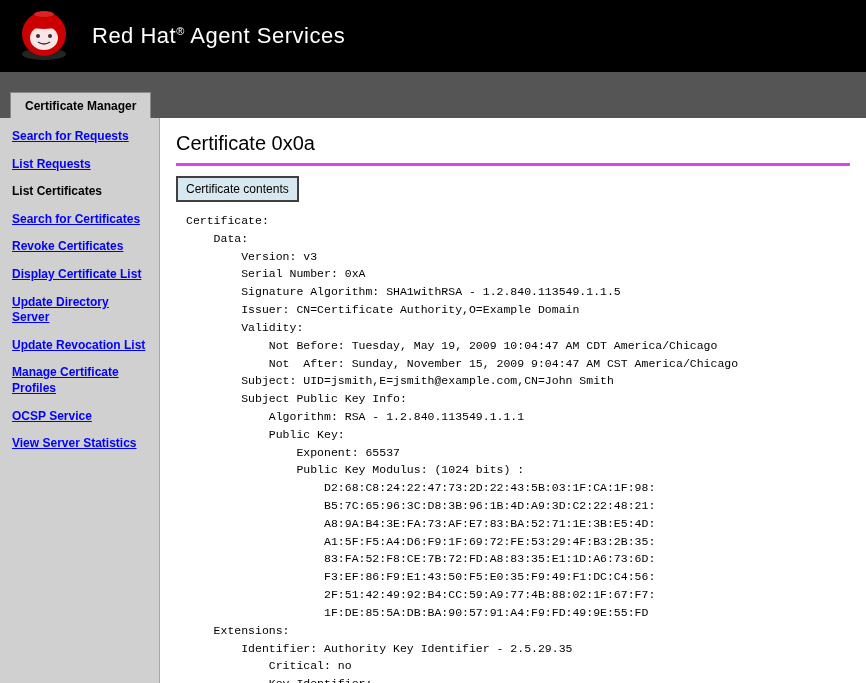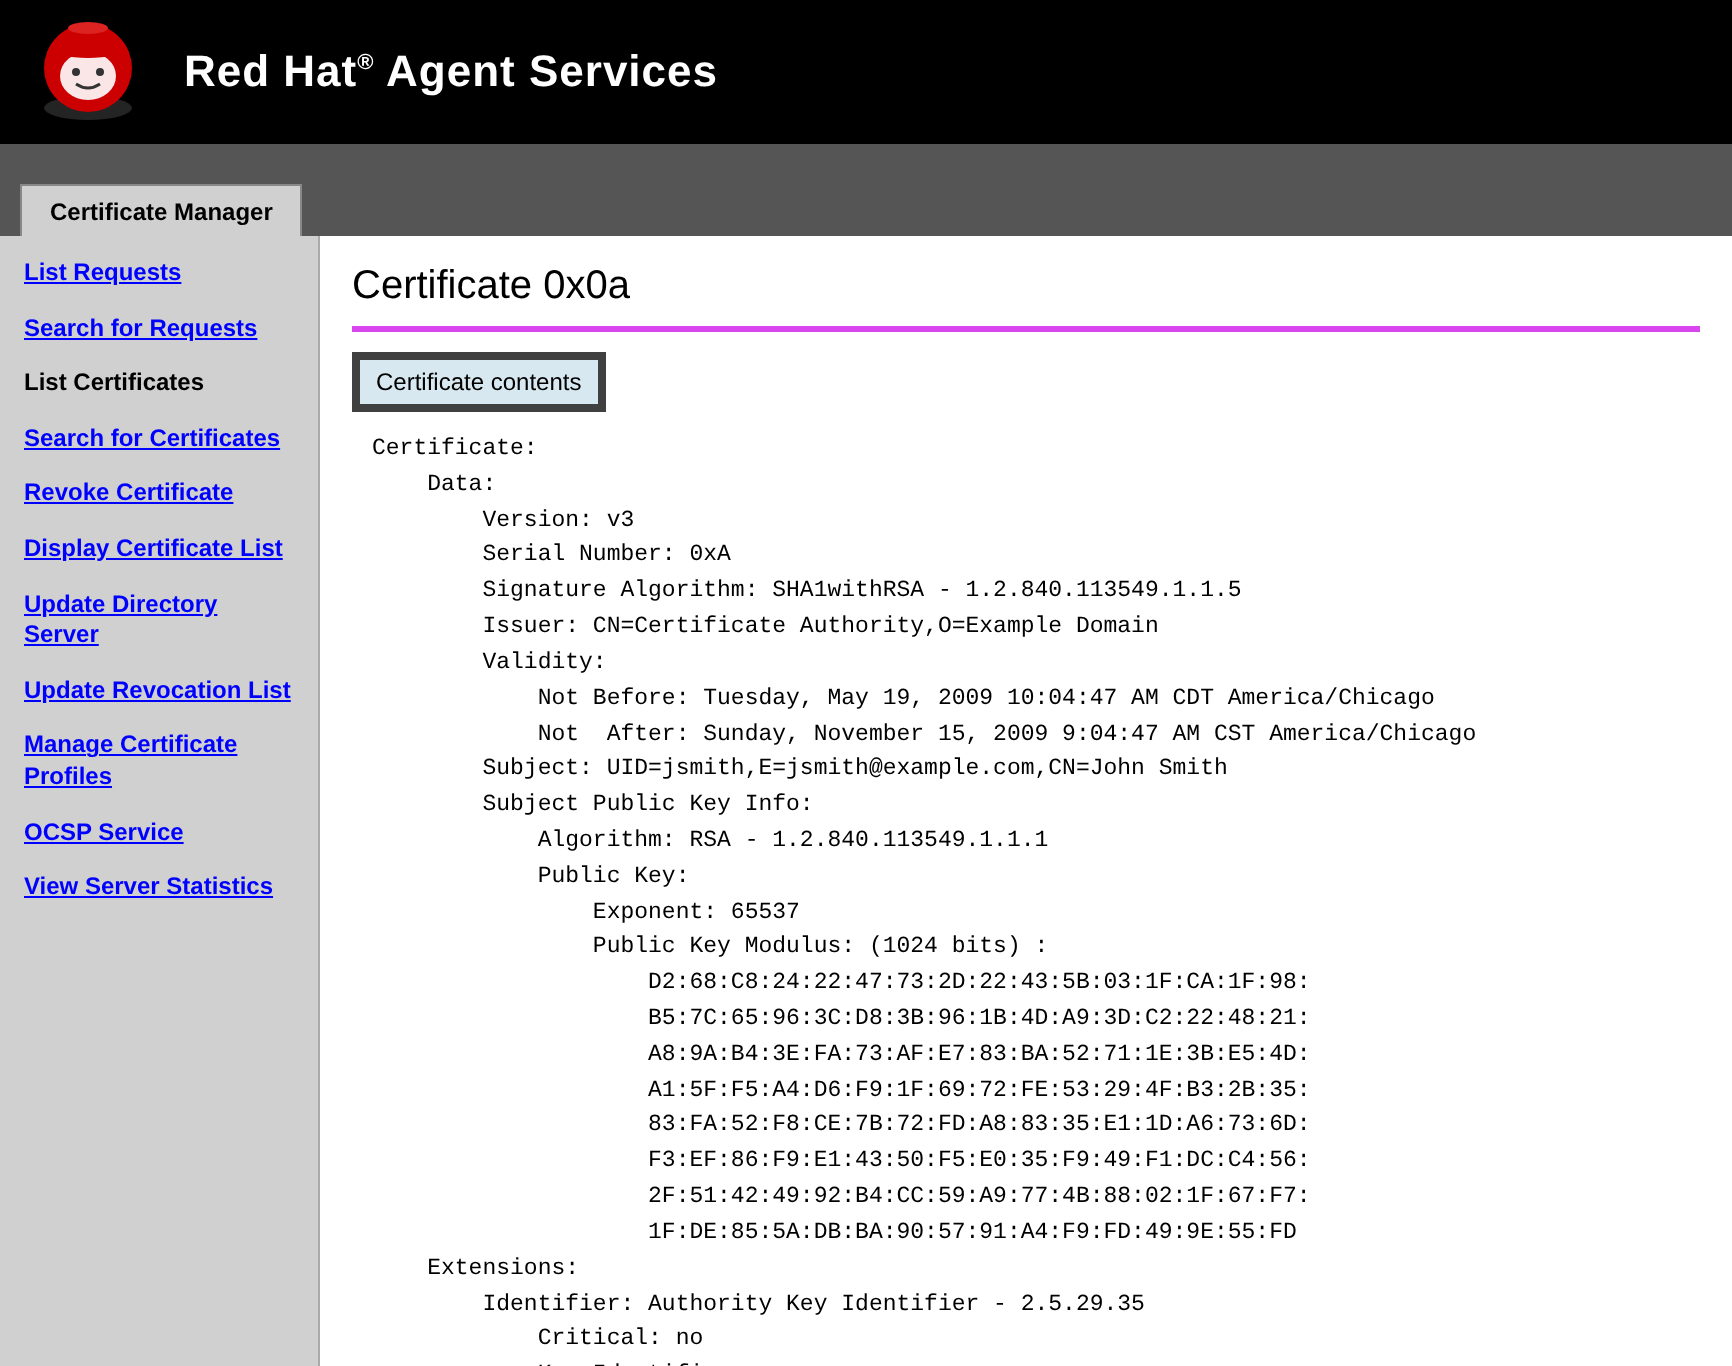--- a/index.html
+++ b/index.html
@@ -21,21 +21,21 @@
     }
     .header-logo {
       width: 56px;
       height: 56px;
       margin-right: 20px;
       flex-shrink: 0;
     }
     .header-title {
       color: #fff;
       font-size: 22px;
-      font-weight: bold;
+      font-weight: normal;
       letter-spacing: 0.5px;
     }
     .header-title sup {
       font-size: 11px;
     }
 
     
     .tab-bar {
       background: #555;
       padding: 0 0 0 10px;
@@ -101,21 +101,21 @@
       font-size: 20px;
       font-weight: normal;
       color: #000;
       padding: 4px 0 8px 0;
       border-bottom: 3px solid #d946ef;
       margin-bottom: 10px;
     }
 
     .cert-contents-label {
       background: #d8e8f0;
-      border: 4px solid #404040;
+      border: 2px solid #404040;
       padding: 4px 8px;
       font-size: 12px;
       color: #000;
       margin-bottom: 10px;
       display: inline-block;
     }
 
     .cert-text {
       font-family: 'Courier New', Courier, monospace;
       font-size: 11.5px;
@@ -155,25 +155,25 @@
   </div>
 </div>
 
 <div class="tab-bar">
   <div class="tab">Certificate Manager</div>
 </div>
 
 <div class="main-layout">
 
   <div class="sidebar">
+    <a class="sidebar-item">Search for Requests</a>
     <a class="sidebar-item">List Requests</a>
-    <a class="sidebar-item">Search for Requests</a>
     <a class="sidebar-item active">List Certificates</a>
     <a class="sidebar-item">Search for Certificates</a>
-    <a class="sidebar-item">Revoke Certificate</a>
+    <a class="sidebar-item">Revoke Certificates</a>
     <a class="sidebar-item">Display Certificate List</a>
     <a class="sidebar-item">Update Directory Server</a>
     <a class="sidebar-item">Update Revocation List</a>
     <a class="sidebar-item">Manage Certificate Profiles</a>
     <a class="sidebar-item">OCSP Service</a>
     <a class="sidebar-item">View Server Statistics</a>
   </div>
 
   <div class="content">
     <div class="page-title">Certificate   0x0a</div>

